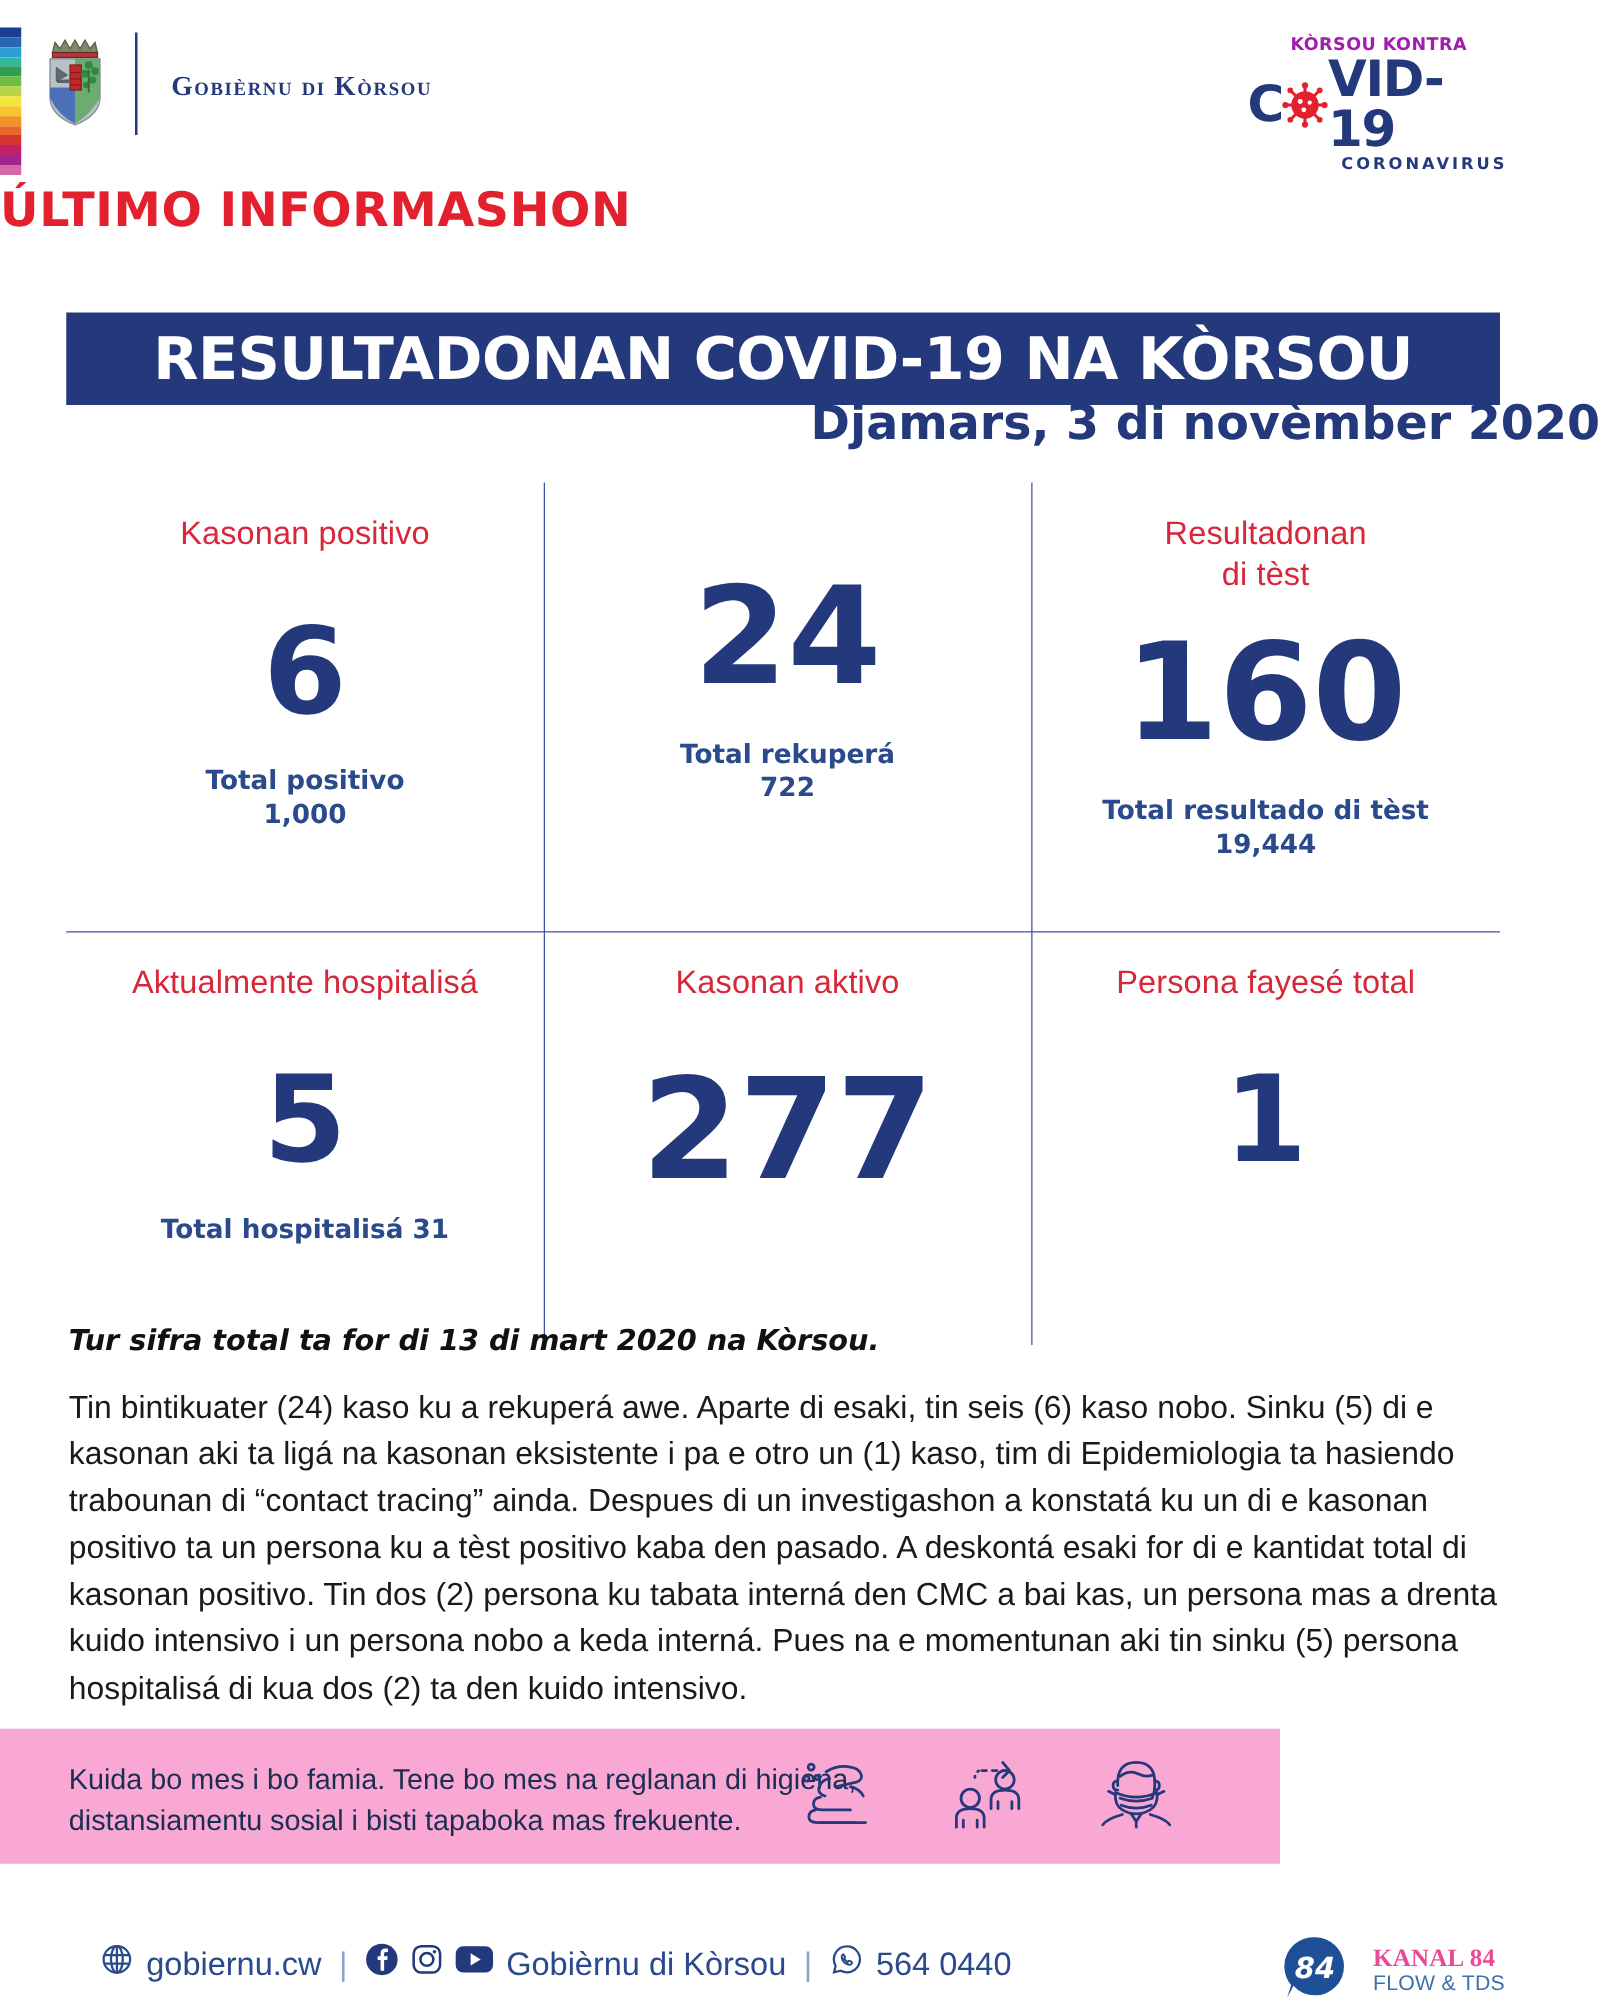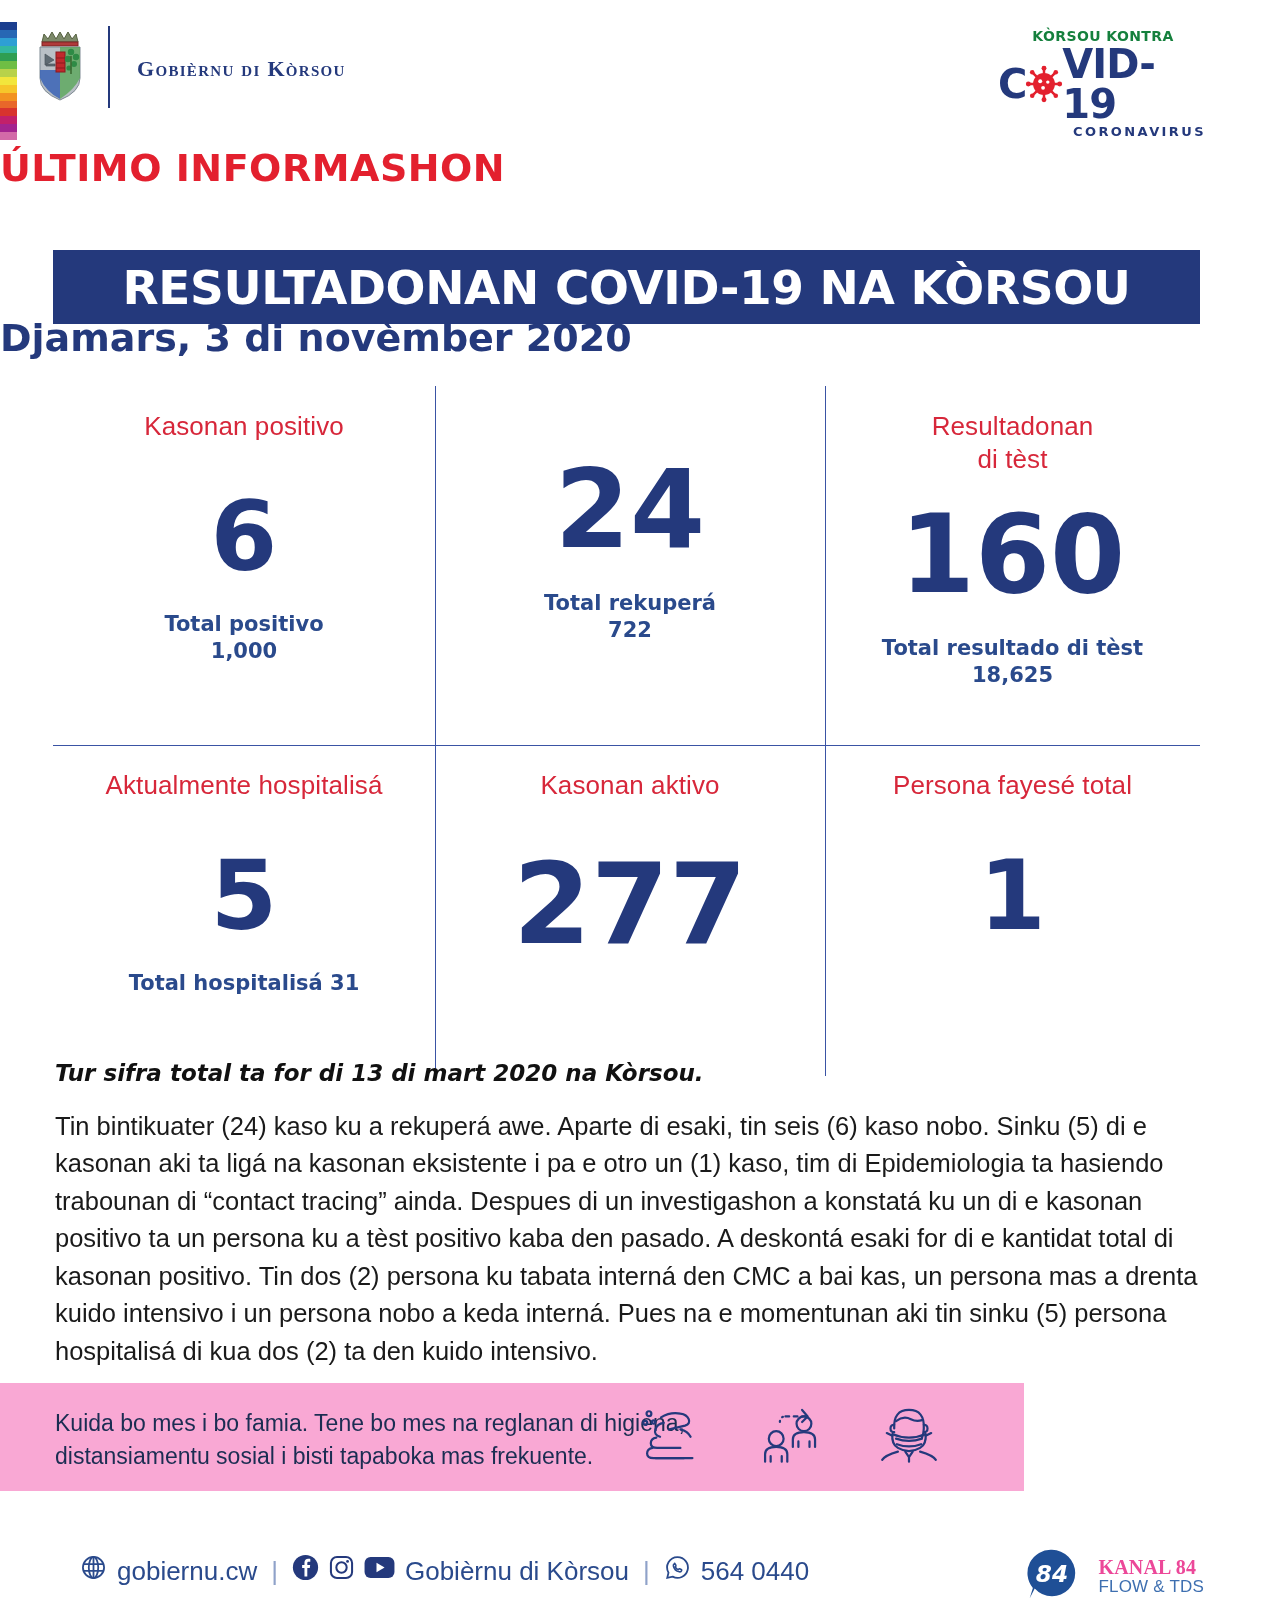--- a/index.html
+++ b/index.html
@@ -40,21 +40,21 @@
     font-family: "Liberation Serif", serif;
     font-size: 22px; letter-spacing: 1.3px;
     color: #24397c; font-weight: 700;
     font-variant: small-caps;
   }
   #covid-logo {
     position: absolute; right: 72px; top: 28px;
     width: 210px; height: 80px;
   }
   #covid-kontra {
-    color: #15803d; font-weight: 800; font-size: 14px;
+    color: #a21caf; font-weight: 800; font-size: 14px;
     letter-spacing: .4px; text-align: center;
     font-family: "DejaVu Sans", sans-serif;
   }
   #covid-word {
     display: flex; align-items: center; justify-content: center;
     font-family: "DejaVu Sans", sans-serif;
     font-weight: 800; font-size: 40px; color: #24397c;
     letter-spacing: -1px; line-height: 1;
   }
   #covid-word .virus { display:inline-block; width: 38px; height: 38px; margin: 0 -1px; }
@@ -77,21 +77,21 @@
     background: #24397c;
     display: flex; align-items: center; justify-content: center; margin-top: 45px;
   }
   #title-bar span {
     color: #ffffff; font-family: "DejaVu Sans", sans-serif;
     font-weight: 800; font-size: 47px; letter-spacing: -.4px;
     white-space: nowrap;
   }
   #report-date {
     position: absolute; top: 316px; left: 0; width: 1280px;
-    text-align: left; color: #24397c;
+    text-align: right; color: #24397c;
     font-family: "DejaVu Sans", sans-serif;
     font-weight: 700; font-size: 38px;
   }
 
   
   #stats-grid {
     position: absolute; left: 53px; top: 386px;
     width: 1147px; height: 690px;
   }
   .vline { position: absolute; top: 0; width: 1px; height: 690px; background: #3a53a4; }
@@ -303,21 +303,21 @@
     <div class="stat-sub">Total rekuperá</div>
     <div class="stat-sub">722</div>
   </div>
 
   <div class="stat" id="cell-test">
     <div class="stat-label">Resultadonan<br>di tèst</div>
     <div class="gap-b"></div>
     <div class="stat-value">160</div>
     <div class="gap-b"></div>
     <div class="stat-sub">Total resultado di tèst</div>
-    <div class="stat-sub">18,625</div>
+    <div class="stat-sub">19,444</div>
   </div>
 
   <div class="stat" id="cell-hospital">
     <div class="stat-label">Aktualmente hospitalisá</div>
     <div class="gap-a"></div>
     <div class="stat-value">5</div>
     <div class="gap-b"></div>
     <div class="stat-sub">Total hospitalisá 31</div>
   </div>
 

